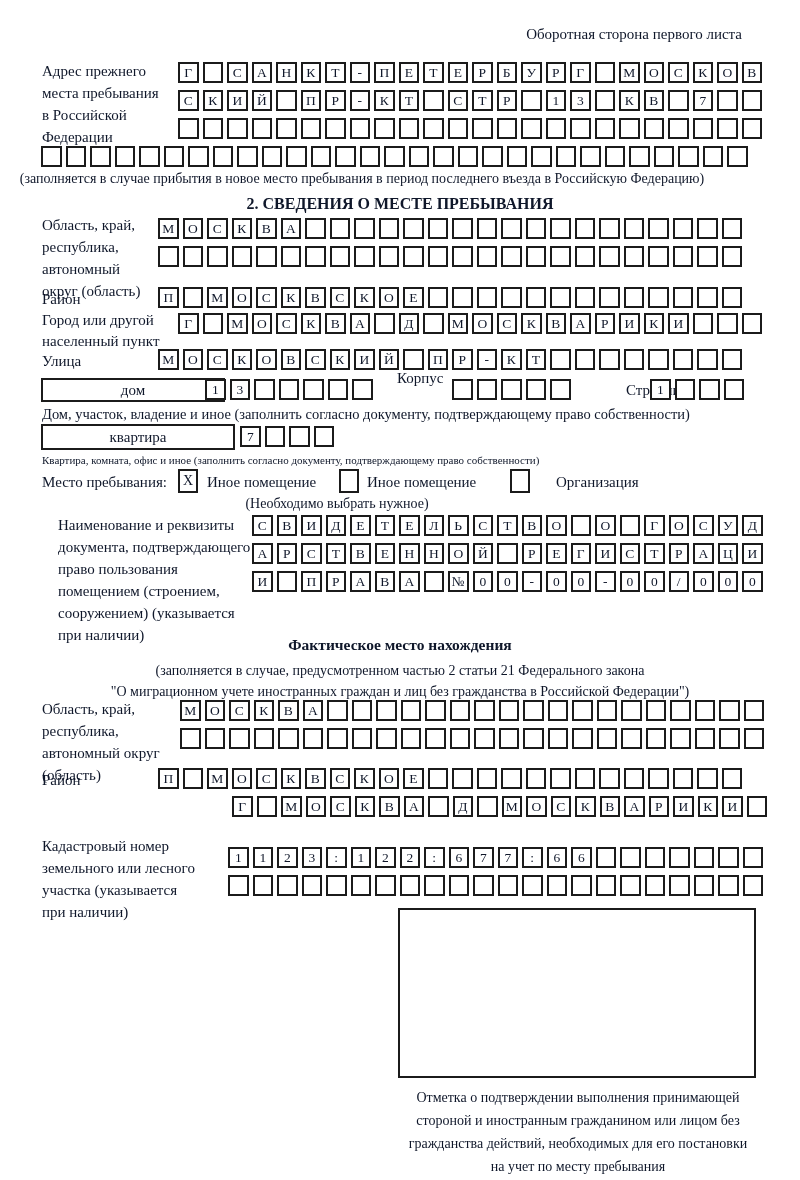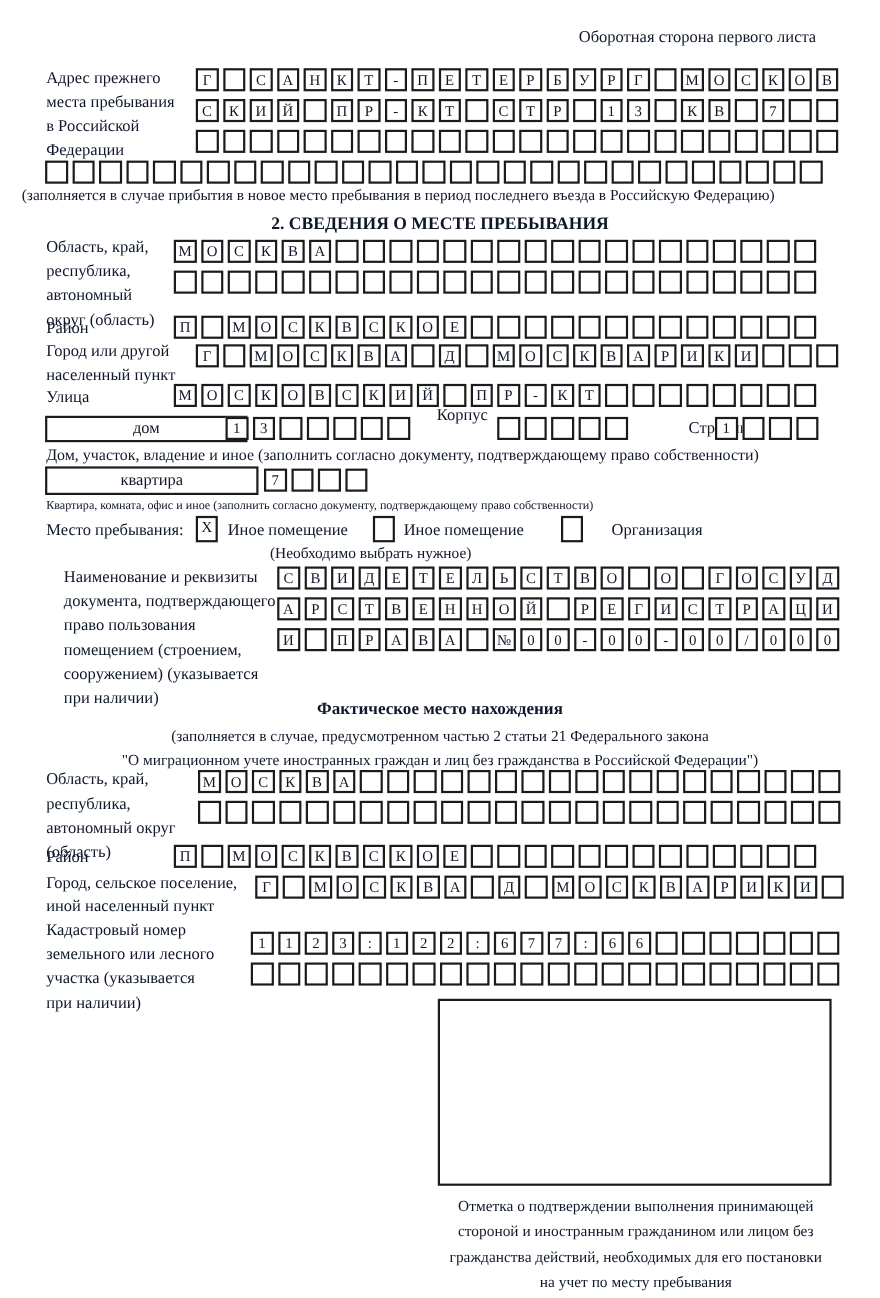--- a/index.html
+++ b/index.html
@@ -485,21 +485,20 @@
       <span class="cell"></span>
       <span class="cell"></span>
       <span class="cell"></span>
       <span class="cell"></span>
       <span class="cell"></span>
       <span class="cell"></span>
       <span class="cell"></span>
       <span class="cell"></span>
     </div>
 
-  <div class="abs lbl" style="left:42px; top:793px; width:195px; line-height:21px;">Город, сельское поселение,<br>иной населенный пункт</div>
   <div class="cellrow" style="left:232px; top:796px;">
       <span class="cell">Г</span>
       <span class="cell"></span>
       <span class="cell">М</span>
       <span class="cell">О</span>
       <span class="cell">С</span>
       <span class="cell">К</span>
       <span class="cell">В</span>
       <span class="cell">А</span>
       <span class="cell"></span>

